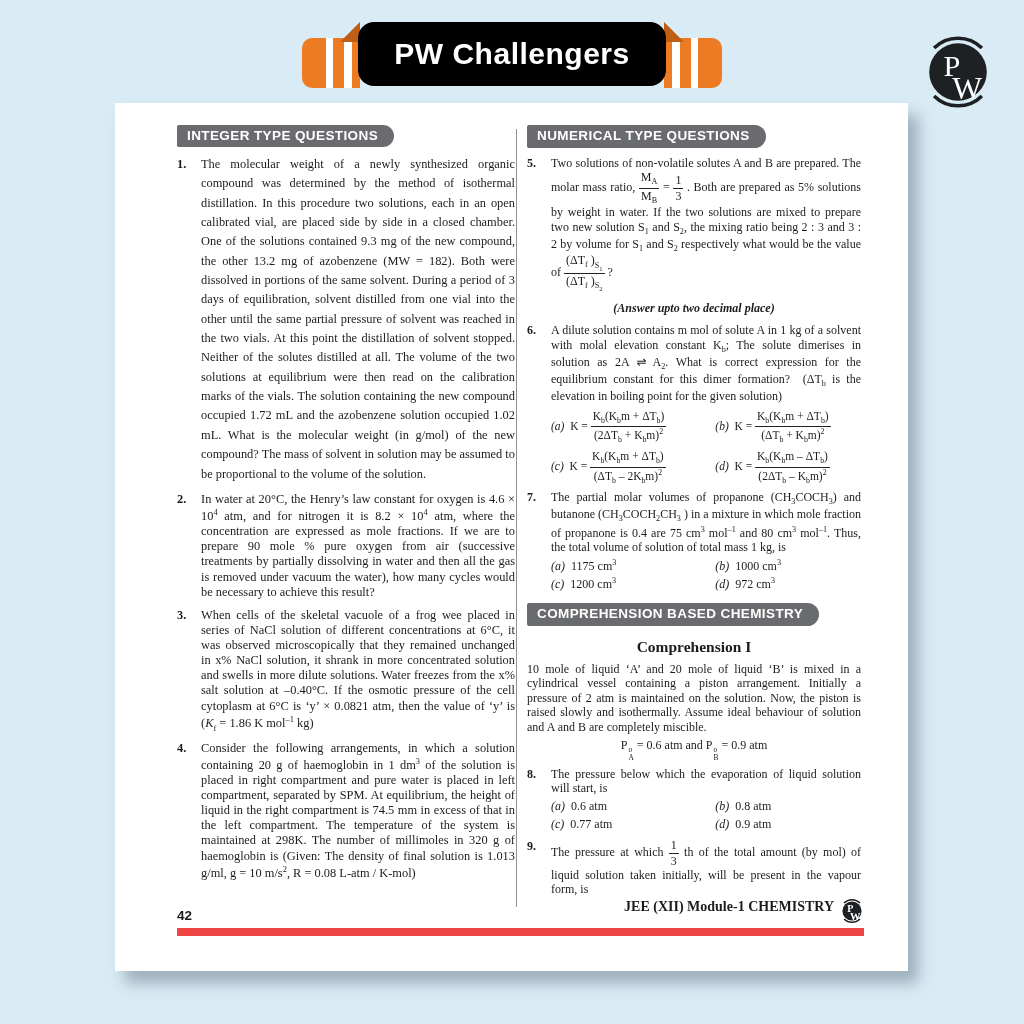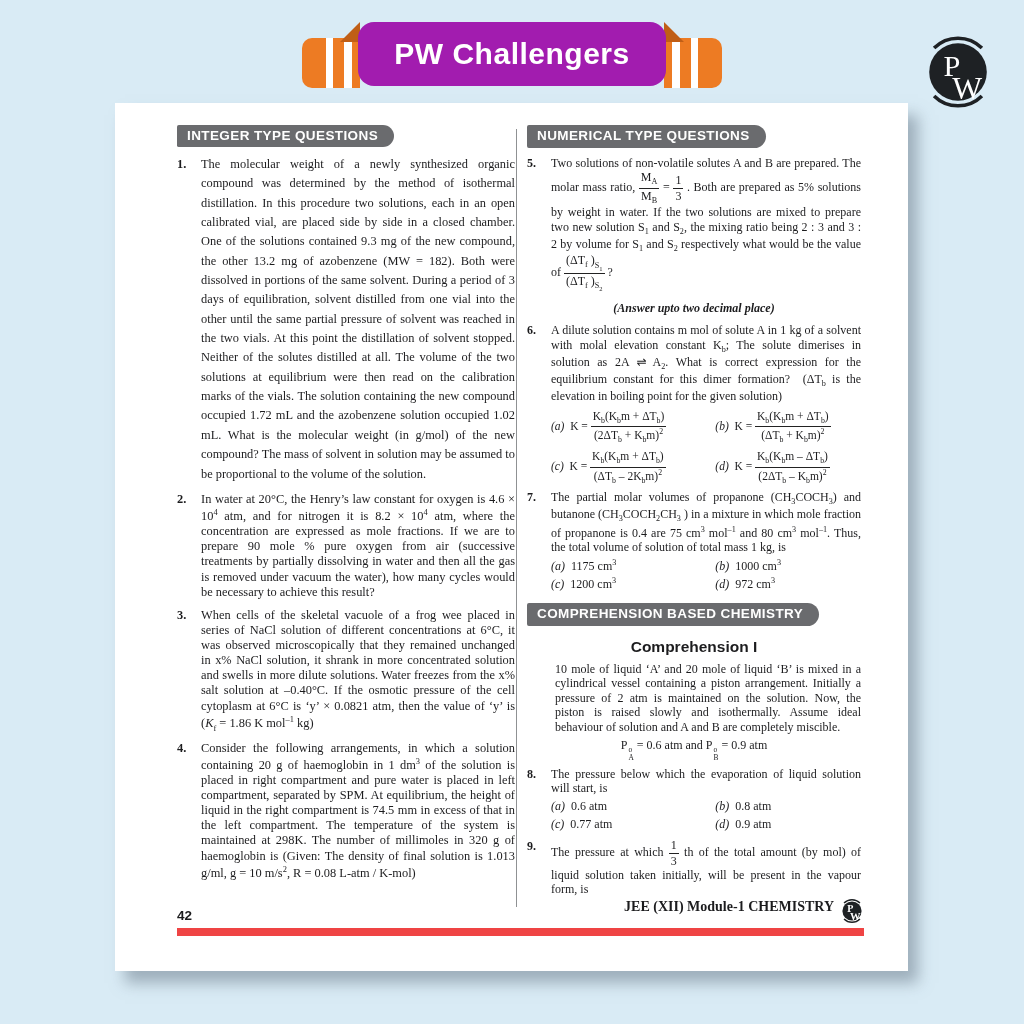--- a/index.html
+++ b/index.html
@@ -12,21 +12,21 @@
   .banner{position:absolute;left:302px;top:12px;width:420px;height:84px;}
   .tab{position:absolute;top:26px;width:58px;height:50px;}
   .tab-left{left:0;border-radius:10px 0 0 10px;
     background:linear-gradient(90deg,#ed7b23 0 24px,#ffffff 24px 31px,#ed7b23 31px 42px,#ffffff 42px 50px,#ed7b23 50px);}
   .tab-right{right:0;border-radius:0 10px 10px 0;
     background:linear-gradient(270deg,#ed7b23 0 24px,#ffffff 24px 31px,#ed7b23 31px 42px,#ffffff 42px 50px,#ed7b23 50px);}
   .fold{position:absolute;width:20px;height:20px;background:#c05e16;top:10px;}
   .fold-l{left:38px;clip-path:polygon(100% 0,100% 100%,0 100%);}
   .fold-r{right:38px;clip-path:polygon(0 0,0 100%,100% 100%);}
   .banner-main{position:absolute;left:56px;right:56px;top:10px;height:64px;
-    background:#a21caf;border-radius:16px;display:flex;align-items:center;justify-content:center;}
+    background:#000000;border-radius:16px;display:flex;align-items:center;justify-content:center;}
   .banner-main span{font-family:"Liberation Sans",sans-serif;font-weight:bold;font-size:30px;color:#ffffff;letter-spacing:0.5px;}
   
   .pw-logo-top{position:absolute;left:922px;top:36px;width:72px;height:72px;}
   .pw-logo-small{width:24px;height:24px;margin-left:6px;flex:0 0 auto;}
   
   .sheet{position:absolute;left:115px;top:103px;width:793px;height:868px;background:#ffffff;
     box-shadow:10px 12px 14px rgba(110,125,140,0.55);}
   .vdivider{position:absolute;left:401px;top:26px;width:1px;height:778px;background:#8f9193;}
   .col{position:absolute;top:22px;height:782px;overflow:hidden;}
   .col-left{left:62px;width:338px;font-size:12.4px;}
@@ -37,22 +37,22 @@
     padding:3px 16px 4px 10px;border-radius:2px 12px 12px 2px;margin-bottom:8px;}
   .mt{margin-top:6px;}
   
   .q{display:flex;text-align:justify;margin-bottom:8px;}
   .qno{flex:0 0 24px;font-weight:bold;}
   .qbody{flex:1;}
   .lh-loose{line-height:1.56;}
   .lh-tight{line-height:1.22;}
   .lh-rt{line-height:1.2;}
   .ansnote{text-align:center;font-weight:bold;margin:1px 0 8px;font-style:italic;}
-  .comp-title{text-align:center;font-family:Liberation Sans, sans-serif;font-weight:bold;font-size:15.5px;margin:4px 0 5px;}
-  .comp-para{text-align:justify;margin-bottom:4px;margin-left:28px;}
+  .comp-title{text-align:center;font-family:Liberation Serif, serif;font-weight:bold;font-size:15.5px;margin:4px 0 5px;}
+  .comp-para{text-align:justify;margin-bottom:4px;}
   .center-line{text-align:center;margin:3px 0 5px;}
   
   .opts2{display:grid;grid-template-columns:53% 47%;margin:2px 0 2px 0;}
   .opts2 .opt{padding:1.5px 0;}
   .optsfrac{display:grid;grid-template-columns:53% 47%;margin:3px 0 2px 0;}
   .optsfrac .opt{padding:3px 0;font-size:11.5px;}
   
   .frac{display:inline-block;vertical-align:middle;text-align:center;line-height:1.05;}
   .frac .num{display:block;border-bottom:1px solid #222;padding:0 2px 1px;}
   .frac .den{display:block;padding:1px 2px 0;}

